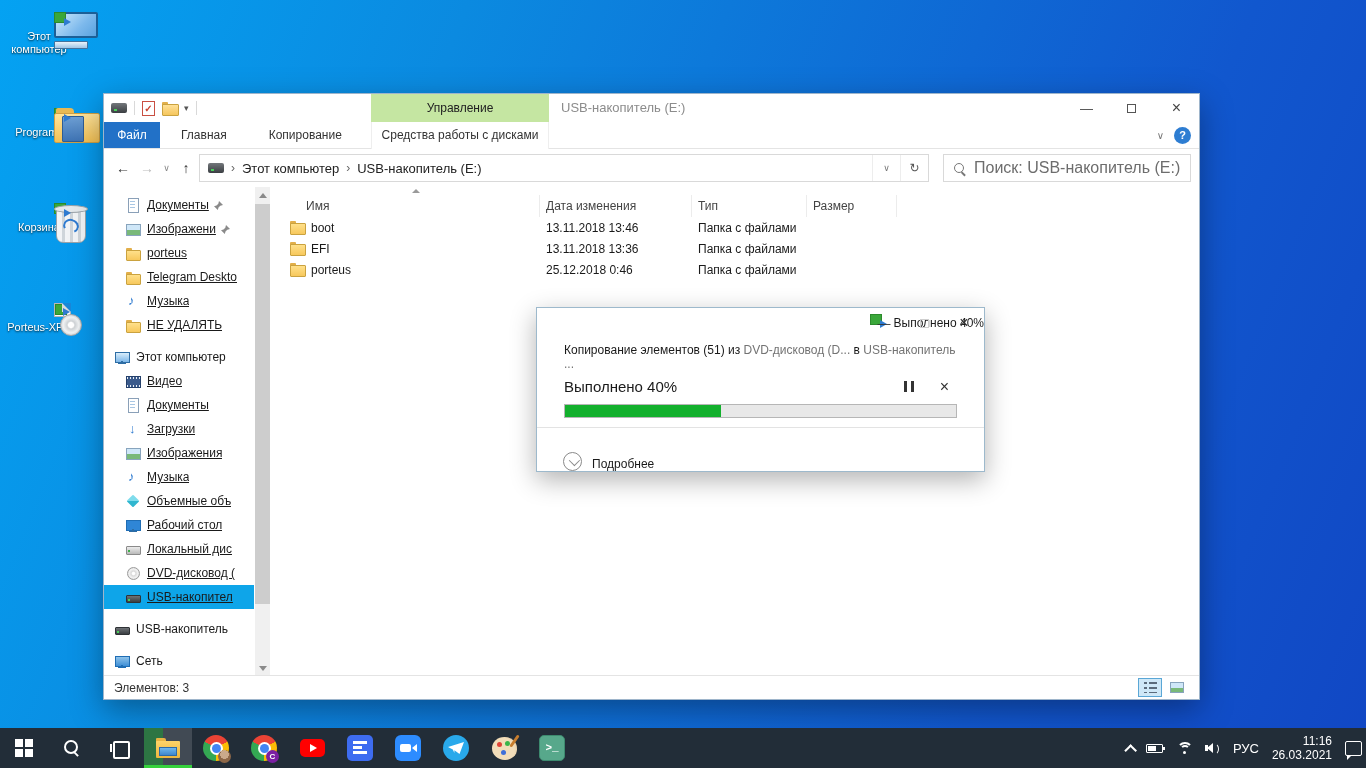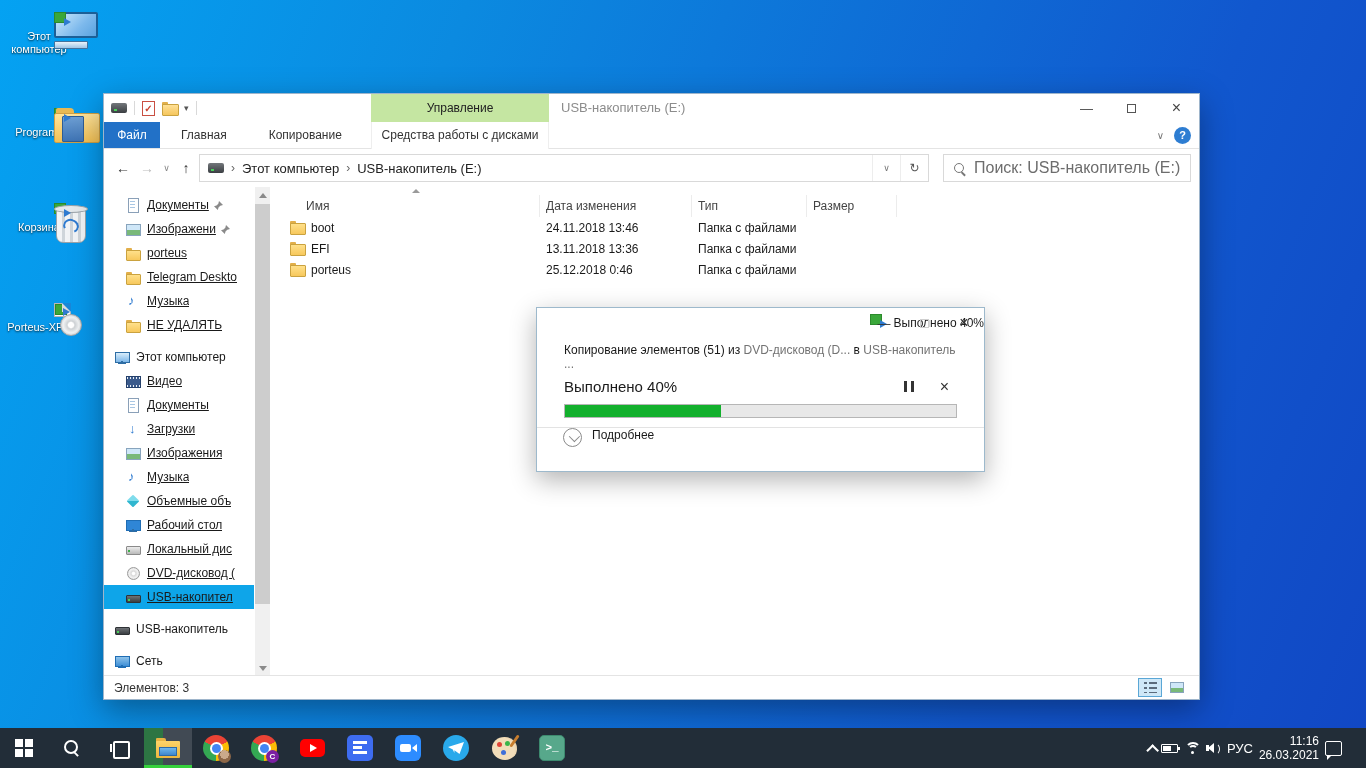--- a/index.html
+++ b/index.html
@@ -183,21 +183,21 @@
   .dlink { color:#737373; }
   .drow { display:flex; align-items:center; margin-top:7px; }
   .dbig { font-size:15px; color:#1a1a1a; }
   .dact { margin-left:auto; display:flex; gap:26px; align-items:center; padding-right:8px; }
   .pause { width:10px; height:11px;
            background:linear-gradient(#333,#333) left/3px 100% no-repeat, linear-gradient(#333,#333) right/3px 100% no-repeat; }
   .dx { font-size:16px; color:#333; line-height:11px; }
   .pbar { margin-top:9px; height:14px; border:1px solid #b6b6b6; background:#e8e8e8; }
   .pfill { height:100%; background:#13b02d; }
   .dfoot { position:absolute; left:0; right:0; bottom:0; height:44px; border-top:1px solid #e3e3e3;
-           display:flex; align-items:flex-start; padding-left:26px; gap:10px; }
+           display:flex; align-items:flex-end; padding-left:26px; gap:10px; }
   .circ { width:19px; height:19px; border:1px solid #8a8a8a; border-radius:50%; position:relative; }
   .circ::after { content:""; position:absolute; left:5px; top:5px; width:7px; height:7px;
                  border-right:1.5px solid #8a8a8a; border-bottom:1.5px solid #8a8a8a; transform:rotate(45deg) translateY(-2px); }
   .dfoot span.t { font-size:12px; color:#1a1a1a; }
 
   
   .taskbar { position:absolute; left:0; bottom:0; width:1366px; height:40px; background:#222d38;
              display:flex; align-items:stretch; }
   .tbtn { width:48px; display:flex; align-items:center; justify-content:center; position:relative; }
   .tb-start { width:18px; height:18px; display:grid; grid-template-columns:8px 8px; grid-template-rows:8px 8px; gap:2px; }
@@ -239,21 +239,21 @@
   .tb-tg { width:26px; height:26px; background:#29a9eb; border-radius:50%; position:relative; }
   .tb-tg::after { content:""; position:absolute; left:5px; top:7px; width:16px; height:12px; background:#fff;
                   clip-path:polygon(0 42%,100% 0,72% 100%,40% 68%,40% 92%,30% 62%); }
   .tb-paint { width:25px; height:23px; background:radial-gradient(circle at 45% 55%,#f2ddba 60%,#d9b98a); border-radius:50% 50% 48% 52%; position:relative; }
   .tb-paint::before { content:""; position:absolute; left:5px; top:5px; width:5px; height:5px; border-radius:50%; background:#e04438;
                       box-shadow:8px -1px 0 #3bb54a, 4px 8px 0 #3f6fd8; }
   .tb-paint::after { content:""; position:absolute; right:1px; top:-3px; width:3px; height:14px; background:#c77d2e; transform:rotate(35deg); border-radius:2px; }
   .tb-term { width:26px; height:26px; background:#57a88b; border:1px solid #3d8a6f; border-radius:5px; color:#fff;
              font-family:"Liberation Mono",monospace; font-size:11px; font-weight:bold; display:flex; align-items:center; justify-content:center; }
   
-  .tray { margin-left:auto; display:flex; align-items:center; gap:6px; padding-right:24px; color:#fff; }
+  .tray { margin-left:auto; display:flex; align-items:center; gap:13px; padding-right:4px; color:#fff; }
   .tr-chev { width:9px; height:9px; border-top:2px solid #fff; border-right:2px solid #fff; transform:rotate(-45deg) translateY(3px); }
   .tr-bat { width:17px; height:9px; border:1px solid #fff; border-radius:1px; position:relative; }
   .tr-bat::before { content:""; position:absolute; left:1px; top:1px; bottom:1px; width:8px; background:#fff; }
   .tr-bat::after { content:""; position:absolute; right:-3px; top:2px; width:2px; height:3px; background:#fff; }
   .tr-wifi { width:16px; height:13px; position:relative; }
   .tr-wifi::before { content:""; position:absolute; left:1px; top:0; width:12px; height:12px;
                      border:2px solid transparent; border-top-color:#fff; border-radius:50%; }
   .tr-wifi::after { content:""; position:absolute; left:4px; top:3px; width:6px; height:6px;
                     border:2px solid transparent; border-top-color:#fff; border-radius:50%; }
   .tr-wifi i { position:absolute; left:7px; bottom:1px; width:3px; height:3px; background:#fff; border-radius:50%; }
@@ -463,21 +463,21 @@
         <div class="hcol hc-name">Имя</div>
         <div class="hcol hc-date">Дата изменения</div>
         <div class="hcol hc-type">Тип</div>
         <div class="hcol hc-size">Размер</div>
       </div>
       <div class="frow">
         <div class="fc name">
             <span class="rowic"></span>
             <span>boot</span>
           </div>
-        <div class="fc date">24.11.2018 13:46</div>
+        <div class="fc date">13.11.2018 13:46</div>
         <div class="fc type">Папка с файлами</div>
         <div class="fc size"></div>
       </div>
       <div class="frow">
         <div class="fc name">
             <span class="rowic"></span>
             <span>EFI</span>
           </div>
         <div class="fc date">13.11.2018 13:36</div>
         <div class="fc type">Папка с файлами</div>

